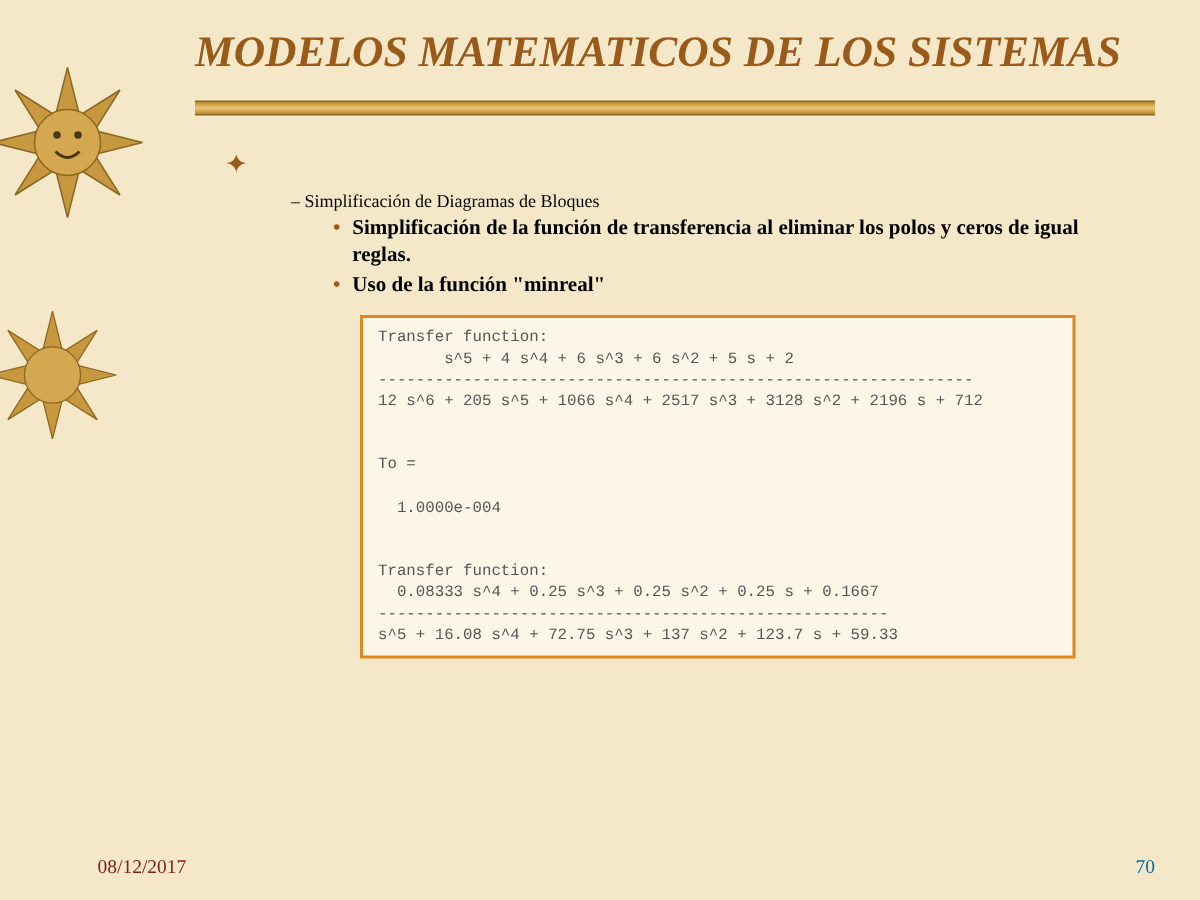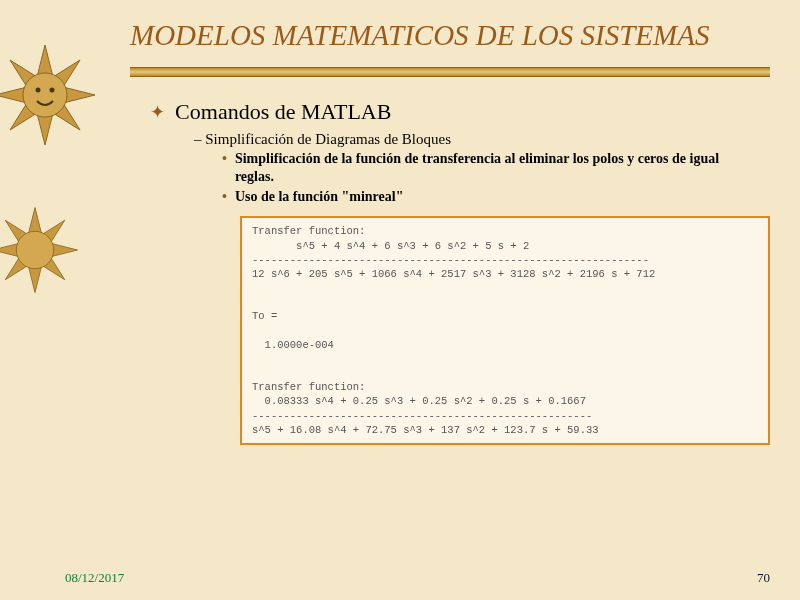--- a/index.html
+++ b/index.html
@@ -22,21 +22,21 @@
     position: absolute;
     left: 130px;
     top: 18px;
     right: 30px;
   }
   .title {
     font-style: italic;
     font-size: 29px;
     color: #9a5a1a;
     line-height: 1.2;
-    font-weight: normal;
+    font-weight: bold;
   }
   .divider {
     margin-top: 14px;
     height: 10px;
     background: linear-gradient(to bottom,
       #b88830 0%, #d4a850 25%, #e8c878 50%, #d4a850 75%, #b88830 100%);
     border-top: 1px solid #8a6820;
     border-bottom: 1px solid #8a6820;
   }
   .body {
@@ -52,21 +52,21 @@
     margin-bottom: 6px;
   }
   .star-bullet {
     color: #9a5a1a;
     font-size: 18px;
     position: relative;
     top: -1px;
   }
   .level2 {
     margin-left: 44px;
-    font-size: 15px;
+    font-size: 12px;
     color: #000;
     margin-bottom: 2px;
   }
   .level2::before {
     content: "–  ";
     color: #000;
   }
   .level3 {
     margin-left: 72px;
     font-size: 14px;
@@ -78,43 +78,43 @@
     display: flex;
     gap: 8px;
   }
   .dot-bullet {
     color: #9a5a1a;
     flex-shrink: 0;
   }
   .code-box {
     margin-top: 10px;
     margin-left: 90px;
-    width: 530px;
+    width: 477px;
     background: #fcf6e8;
     border: 2px solid #e08820;
     padding: 6px 10px;
     font-family: 'Courier New', monospace;
     font-size: 10.5px;
     color: #555;
     line-height: 1.35;
     white-space: pre;
   }
   .footer-date {
     position: absolute;
     left: 65px;
     bottom: 14px;
     font-size: 13px;
-    color: #15803d;
+    color: #7f1d1d;
   }
   .footer-page {
     position: absolute;
     right: 30px;
     bottom: 14px;
     font-size: 13px;
-    color: #0f172a;
+    color: #0369a1;
   }
 </style>
 </head>
 <body>
 
 <div class="sun-decoration">
   <svg viewBox="0 0 130 350" width="130" height="350">
     <g transform="translate(55,55)">
       <path d="M0,-50 L8,-18 L35,-35 L18,-8 L50,0 L18,8 L35,35 L8,18 L0,50 L-8,18 L-35,35 L-18,8 L-50,0 L-18,-8 L-35,-35 L-8,-18 Z" fill="#c89840" stroke="#8a6820" stroke-width="1"></path>
       <circle r="22" fill="#d4a850" stroke="#8a6820" stroke-width="1"></circle>
@@ -129,21 +129,20 @@
   </svg>
 </div>
 
 <div class="slide-content">
   <h1 class="title">MODELOS MATEMATICOS DE LOS SISTEMAS</h1>
   <div class="divider"></div>
 
   <div class="body">
     <div class="level1">
       <span class="star-bullet">✦</span>
-      <span>Comandos de MATLAB</span>
     </div>
     <div class="level2"><span>Simplificación de Diagramas de Bloques</span></div>
     <div class="level3">
       <span class="dot-bullet">•</span>
       <span>Simplificación de la función de transferencia al eliminar los polos y ceros de igual reglas.</span>
     </div>
     <div class="level3">
       <span class="dot-bullet">•</span>
       <span>Uso de la función "minreal"</span>
     </div>

